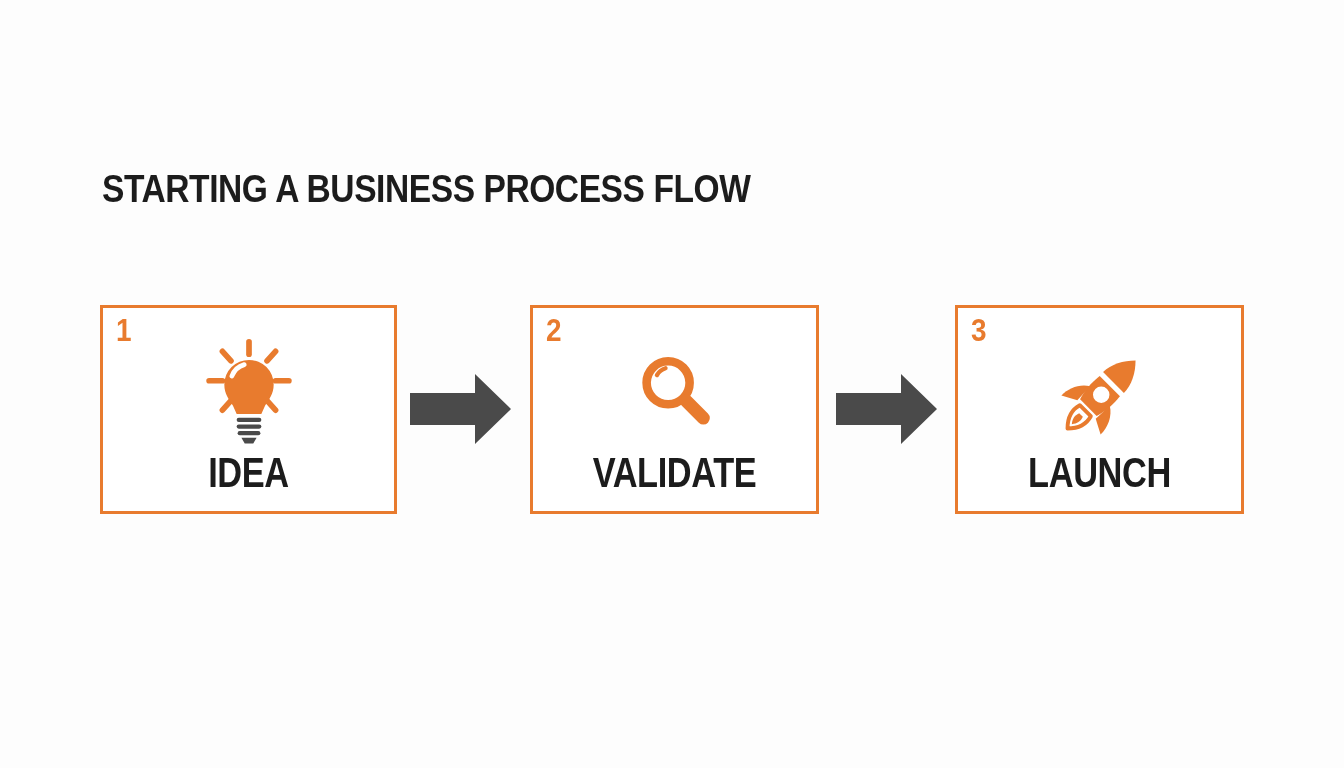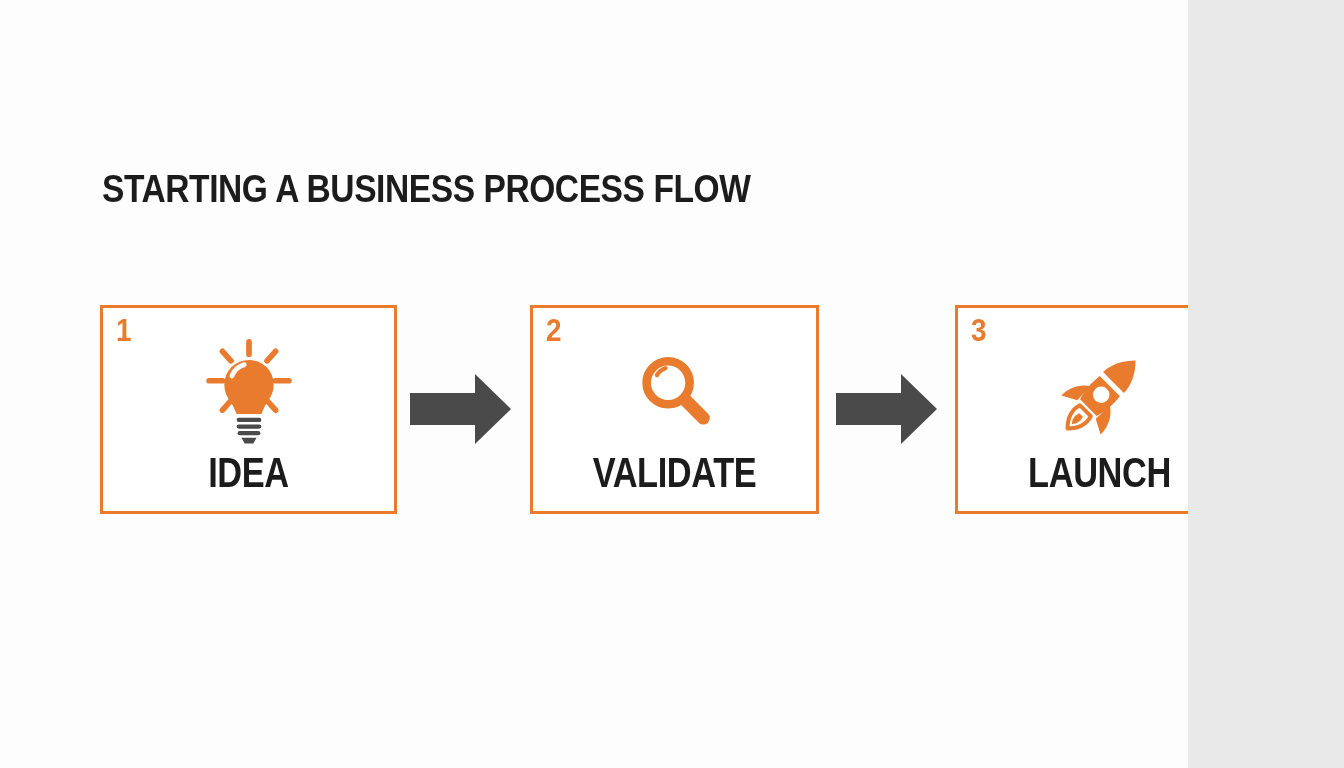--- a/index.html
+++ b/index.html
@@ -9,21 +9,21 @@
     --background:#FDFDFD;
   }
   *{margin:0;padding:0;box-sizing:border-box;}
   html,body{width:100%;height:100%;}
   body{
     font-family:"Liberation Sans", sans-serif;
     background:#e9e9e9;
   }
   .canvas{
     position:relative;
-    width:1188px;height:768px;
+    width:1344px;height:768px;
     background:var(--background);
     overflow:hidden;
   }
   .title{
     position:absolute;
     left:102px;top:167px;
     font-size:39px;
     font-weight:bold;
     color:var(--text-black);
     letter-spacing:-0.5px;

